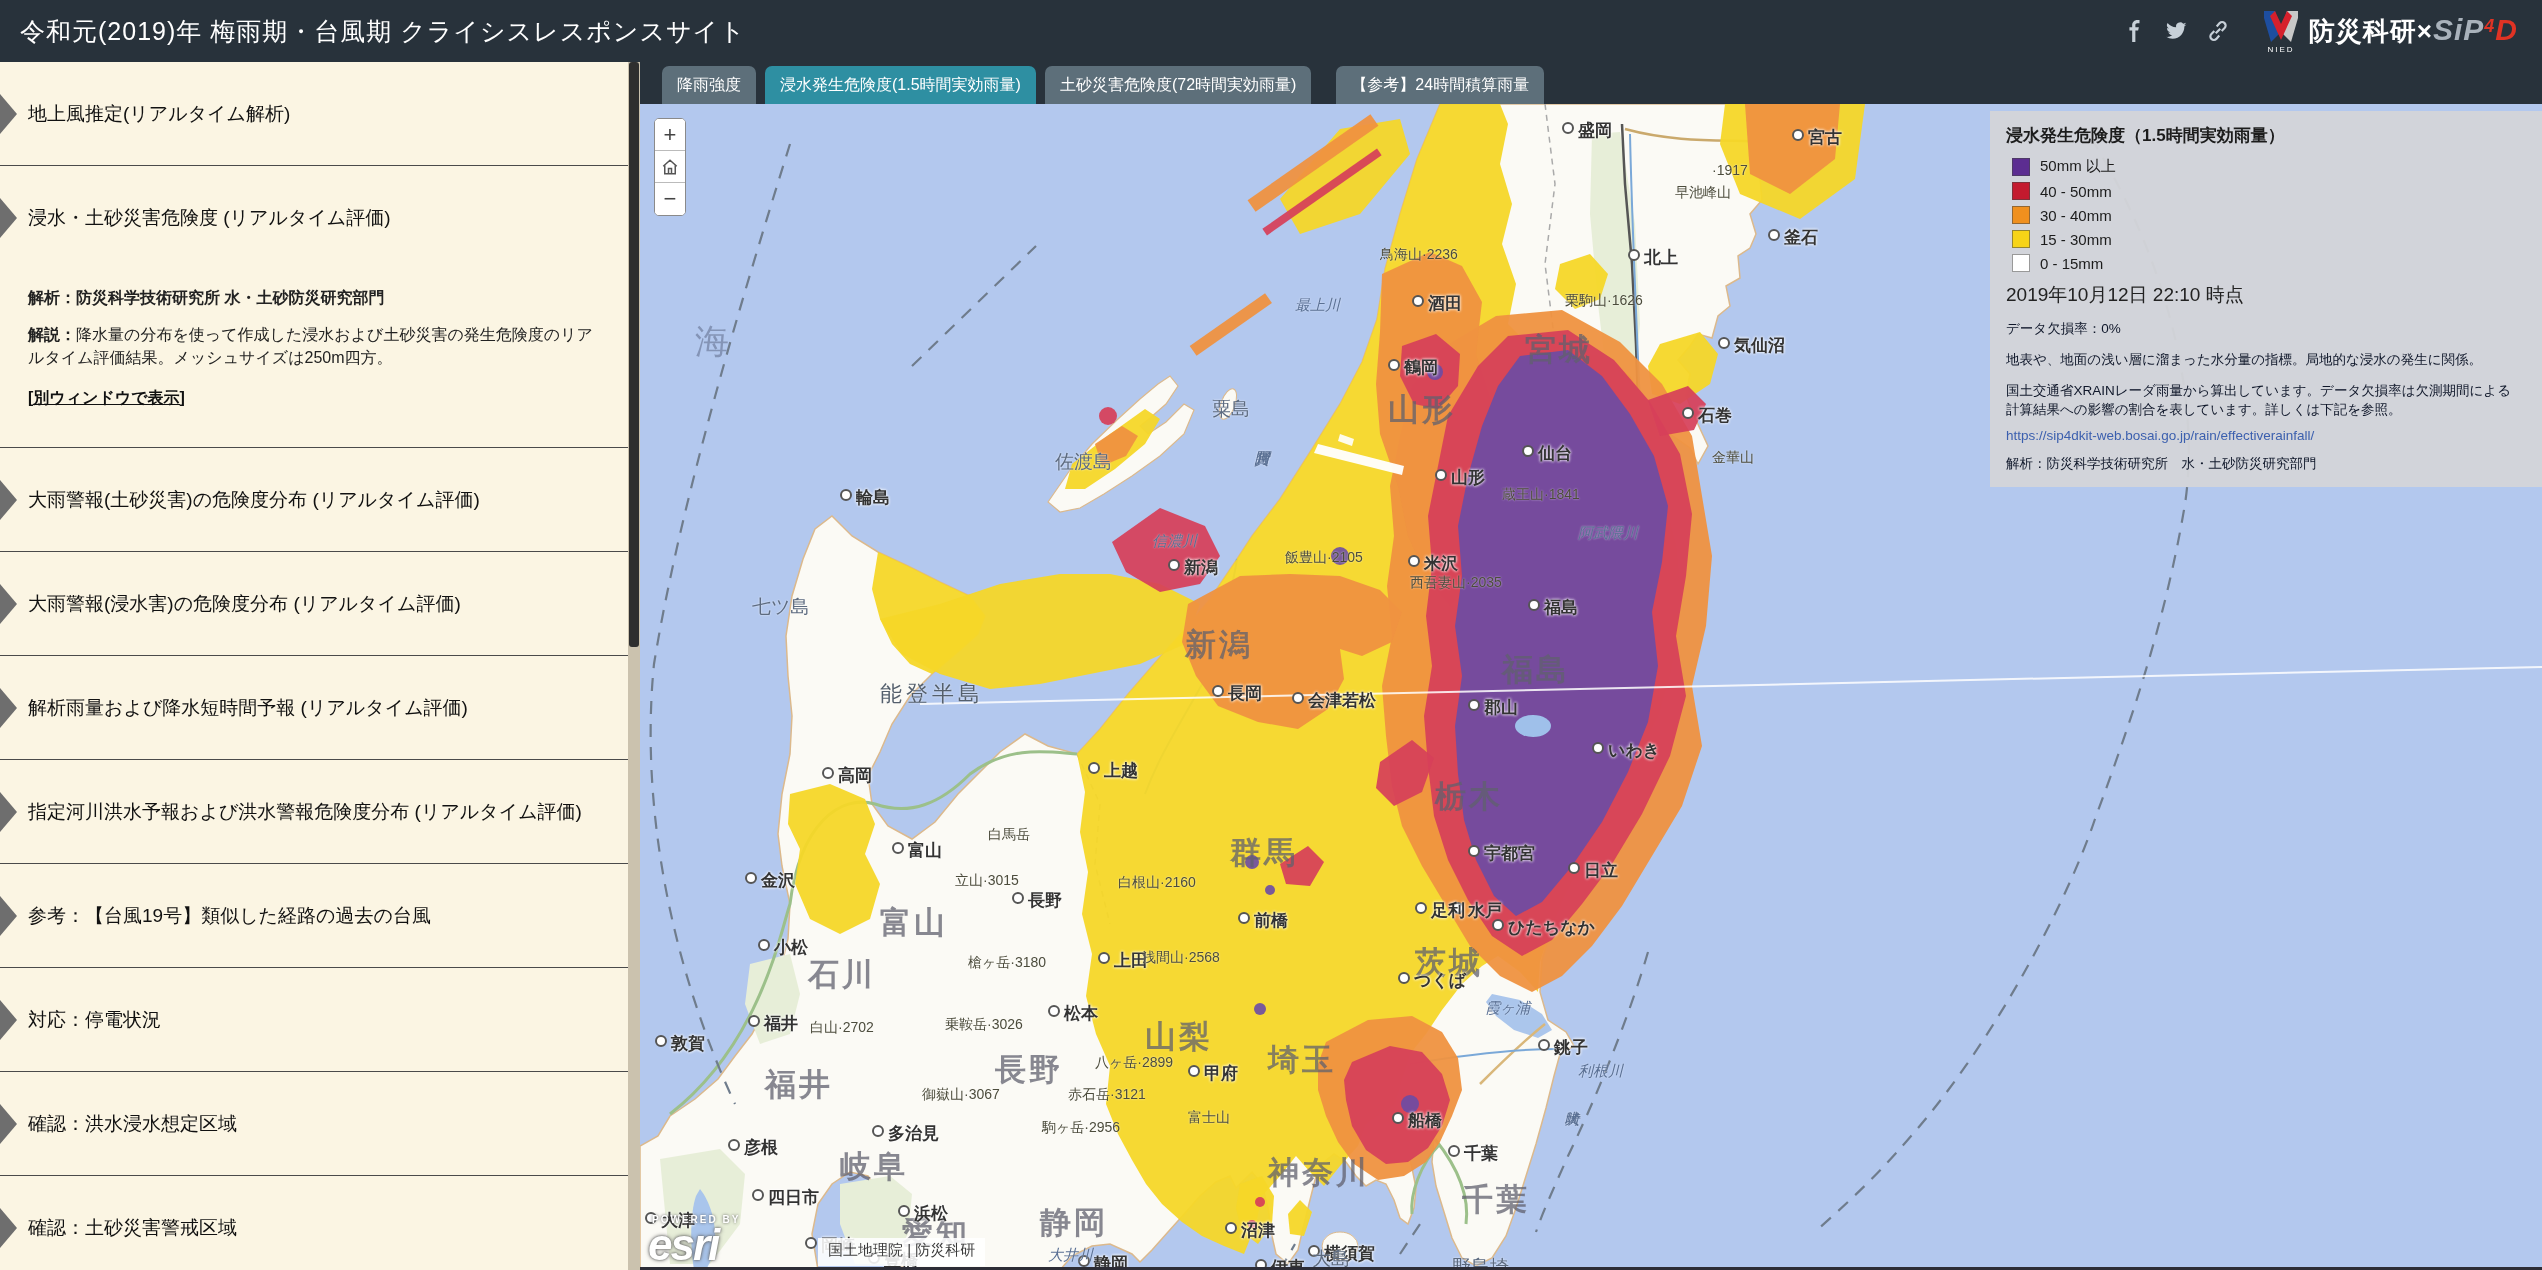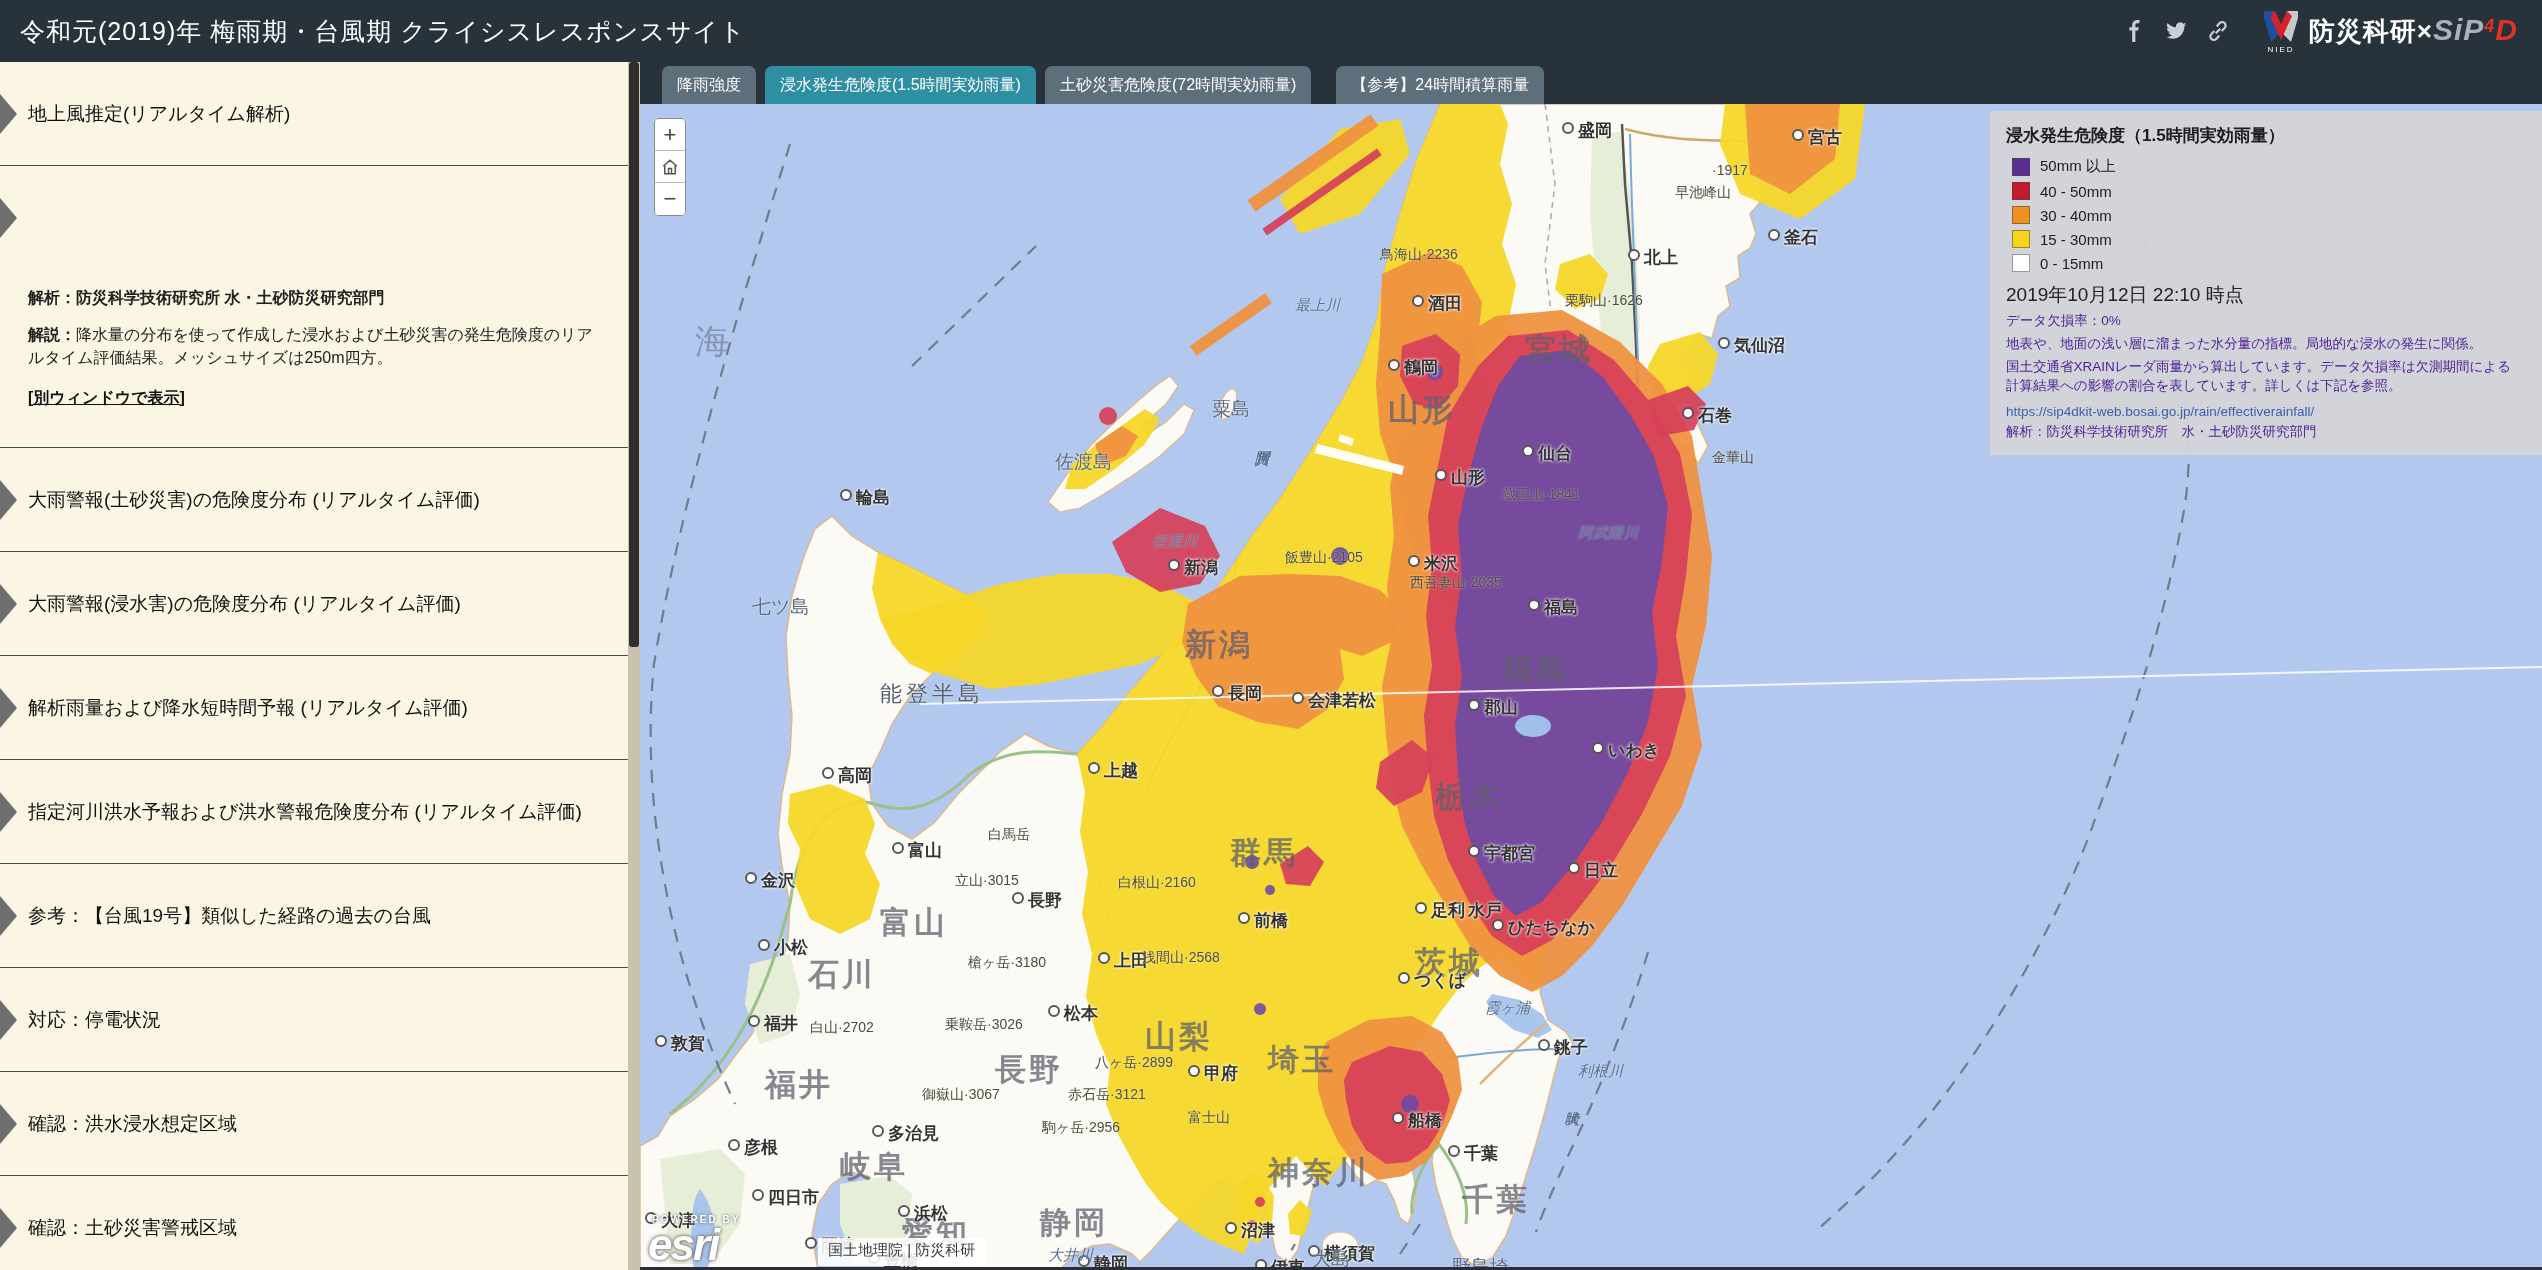--- a/index.html
+++ b/index.html
@@ -73,21 +73,21 @@
   .zbtn:last-child { border-bottom:none; }
   .zbtn svg { width:18px; height:18px; stroke:#555; fill:none; stroke-width:2; }
 
   
   .legend { position:absolute; top:7px; right:0; width:552px; z-index:20; background:rgba(211,212,217,0.96);
             padding:13px 18px 14px 16px; color:#1c1c1c; }
   .lg-title { font-size:17px; font-weight:700; margin-bottom:10px; }
   .lg-row { display:flex; align-items:center; gap:10px; margin:6px 0 6px 6px; font-size:15px; }
   .lg-swatch { width:18px; height:18px; display:inline-block; border:1px solid rgba(70,70,70,.55); }
   .lg-time { font-size:19px; margin-top:10px; color:#222; }
-  .lg-small { font-size:13.5px; color:#4c1d95; margin-top:4px; line-height:1.4; }
+  .lg-small { font-size:13.5px; color:#0f172a; margin-top:12px; line-height:1.4; }
   .lg-link { font-size:13.5px; color:#3b5fae; margin-top:8px; display:block; cursor:pointer; }
 
   
   .attr { position:absolute; left:8px; bottom:4px; z-index:20; display:flex; align-items:flex-end; }
   .esri-wrap { position:relative; width:170px; height:52px; }
   .powered { position:absolute; top:0; left:4px; font-size:10px; letter-spacing:2px; color:#fff;
              text-shadow:0 0 3px #555; font-weight:700; }
   .esri { position:absolute; top:6px; left:0; font-size:44px; font-weight:800; font-style:italic; color:#fff;
           text-shadow:0 0 2px #666, 0 0 4px #666; letter-spacing:-2px; }
   .src-box { background:rgba(255,255,255,0.88); color:#3c3c3c; font-size:15px; padding:3px 10px 4px; height:28px; }
@@ -123,20 +123,21 @@
     </div>
   </div>
 
   <div class="sidebar">
     <div class="side-row">
       <span class="arrow"></span>
       <div class="side-row-label">地上風推定(リアルタイム解析)</div>
     </div>
     <div class="side-row no-border">
       <span class="arrow"></span>
+      <div class="side-row-label">浸水・土砂災害危険度 (リアルタイム評価)</div>
     </div>
     <div class="side-detail">
       <div class="blk"><b>解析：</b><b>防災科学技術研究所 水・土砂防災研究部門</b></div>
       <div class="blk"><b>解説：</b><span>降水量の分布を使って作成した浸水および土砂災害の発生危険度のリアルタイム評価結果。メッシュサイズは250m四方。</span></div>
       <span class="win-link">[別ウィンドウで表示]</span>
     </div>
     <div class="side-row">
       <span class="arrow"></span>
       <div class="side-row-label">大雨警報(土砂災害)の危険度分布 (リアルタイム評価)</div>
     </div>

